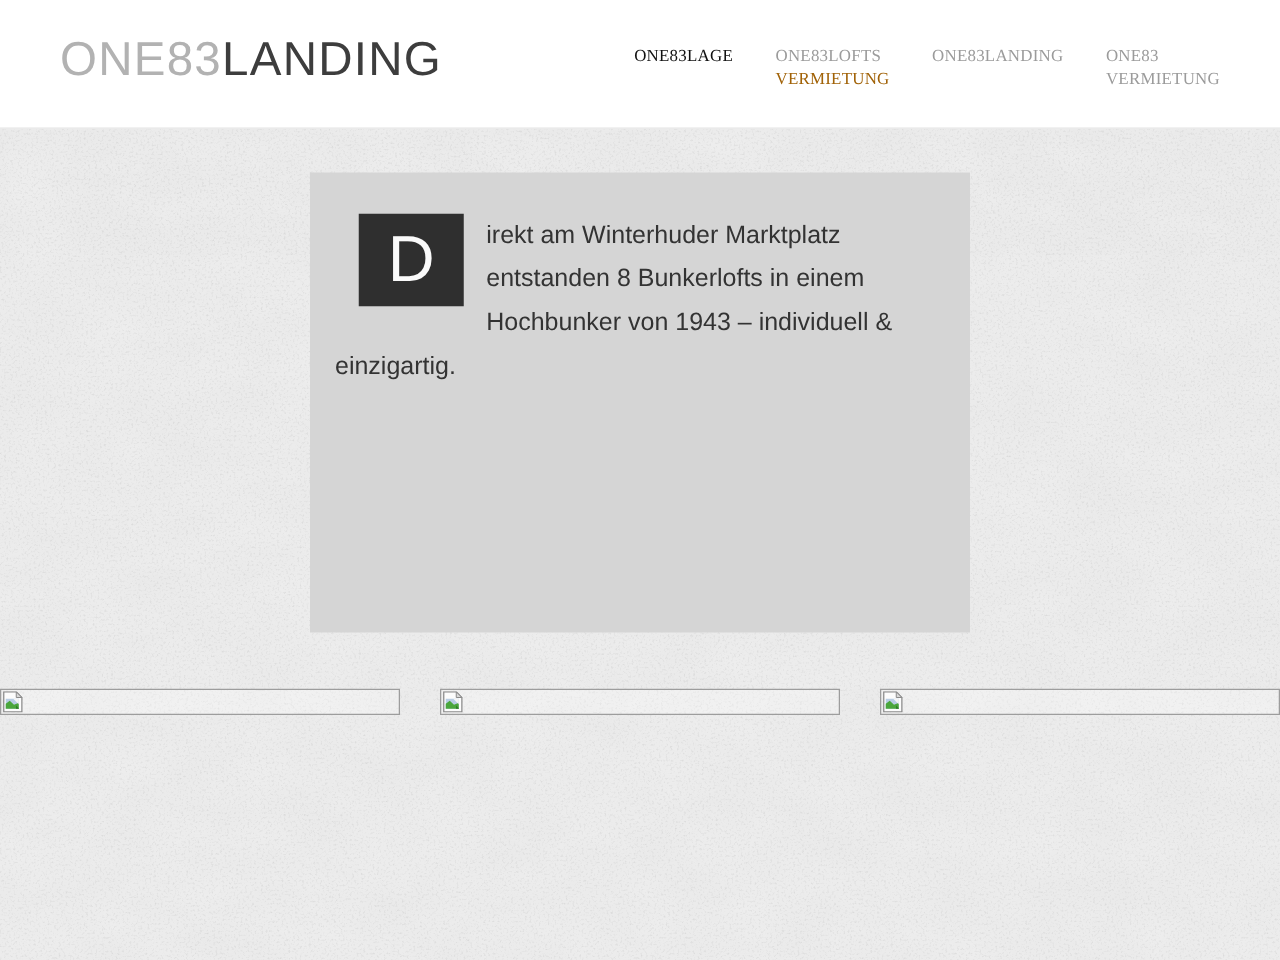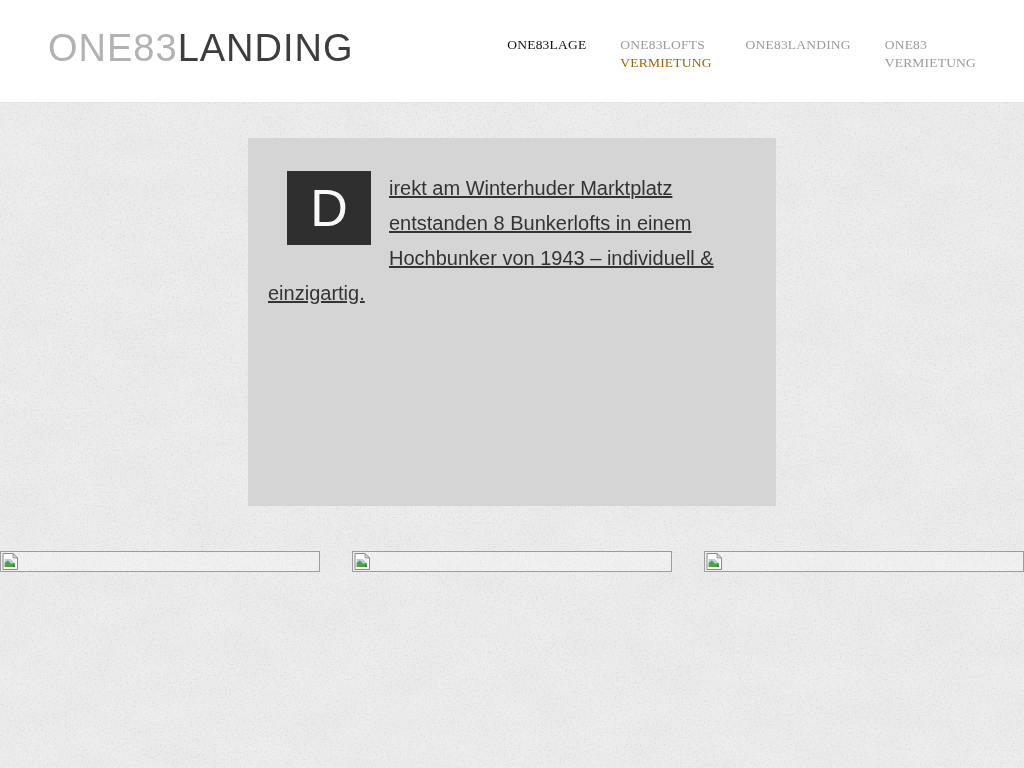--- a/index.html
+++ b/index.html
@@ -36,21 +36,21 @@
   
   .texture { position:absolute; top:103px; left:0; z-index:0; display:block; }
 
   
   .panel {
     position:absolute; z-index:1; left:248px; top:138px;
     width:528px; height:368px; background:#d5d5d5;
     box-sizing:border-box; padding:33px 37px 0 20px;
     font-size:20px; line-height:35px; color:#333333;
   }
-  .panel p { margin:0;text-decoration:underline; }
+  .panel p { margin:0; }
   .dropcap {
     float:left; width:84px; height:74px; margin:0 18px 0 19px;
     background:#2f2f2f; color:#fafafa;
     font-size:52px; line-height:74px; text-align:center; font-weight:300;
   }
 
   
   .gallery {
     position:absolute; z-index:1; left:0; top:551px; width:1024px;
     display:flex; gap:32px;

